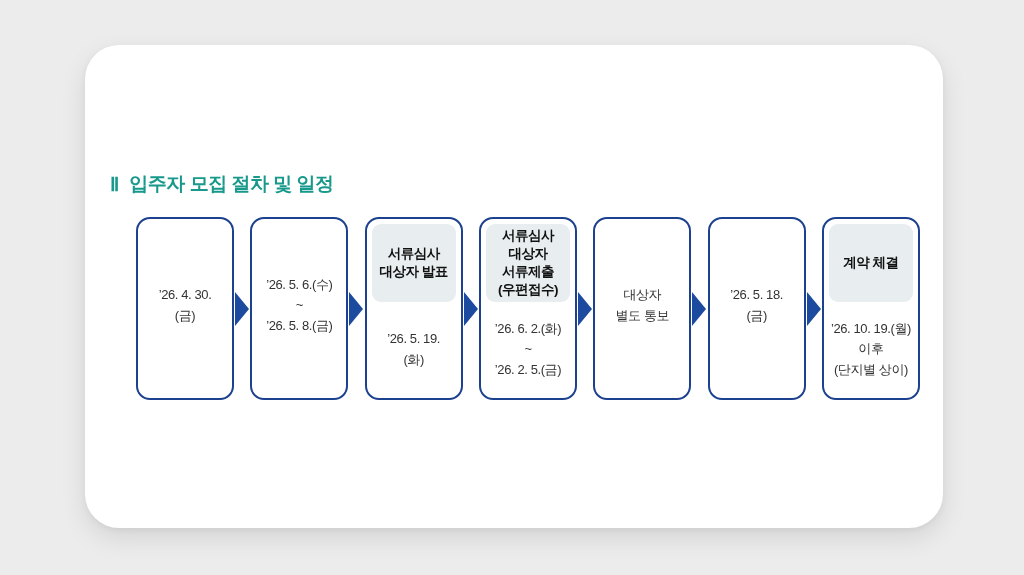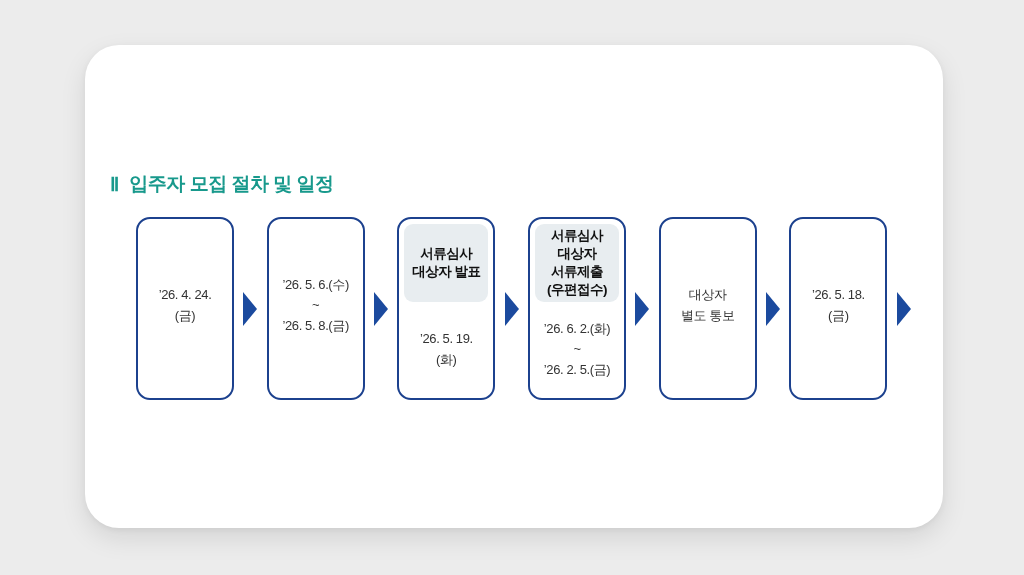--- a/index.html
+++ b/index.html
@@ -99,21 +99,21 @@
 <body>
 
 <div class="card">
   <h2 class="heading">
     <span class="numeral">Ⅱ</span>
     <span class="heading-text">입주자 모집 절차 및 일정</span>
   </h2>
   <div class="row">
   <div class="step">
     <div class="step-body">
-      <span class="step-date">’26. 4. 24.
+      <span class="step-date">’26. 4. 30.
 (금)</span>
     </div>
   </div>
 
   <div class="arrow-slot">
     <span class="arrow"></span>
   </div>
 
   <div class="step">
     <div class="step-body">
@@ -175,14 +175,24 @@
     <div class="step-body">
       <span class="step-date">’26. 5. 18.
 (금)</span>
     </div>
   </div>
 
   <div class="arrow-slot">
     <span class="arrow"></span>
   </div>
 
+  <div class="step">
+    <div class="step-header">
+      <span class="step-title">계약 체결</span>
+    </div>
+    <div class="step-body">
+      <span class="step-date">’26. 10. 19.(월)
+이후
+(단지별 상이)</span>
+    </div>
+  </div>
 </div>
 </div>
 
 </body></html>

